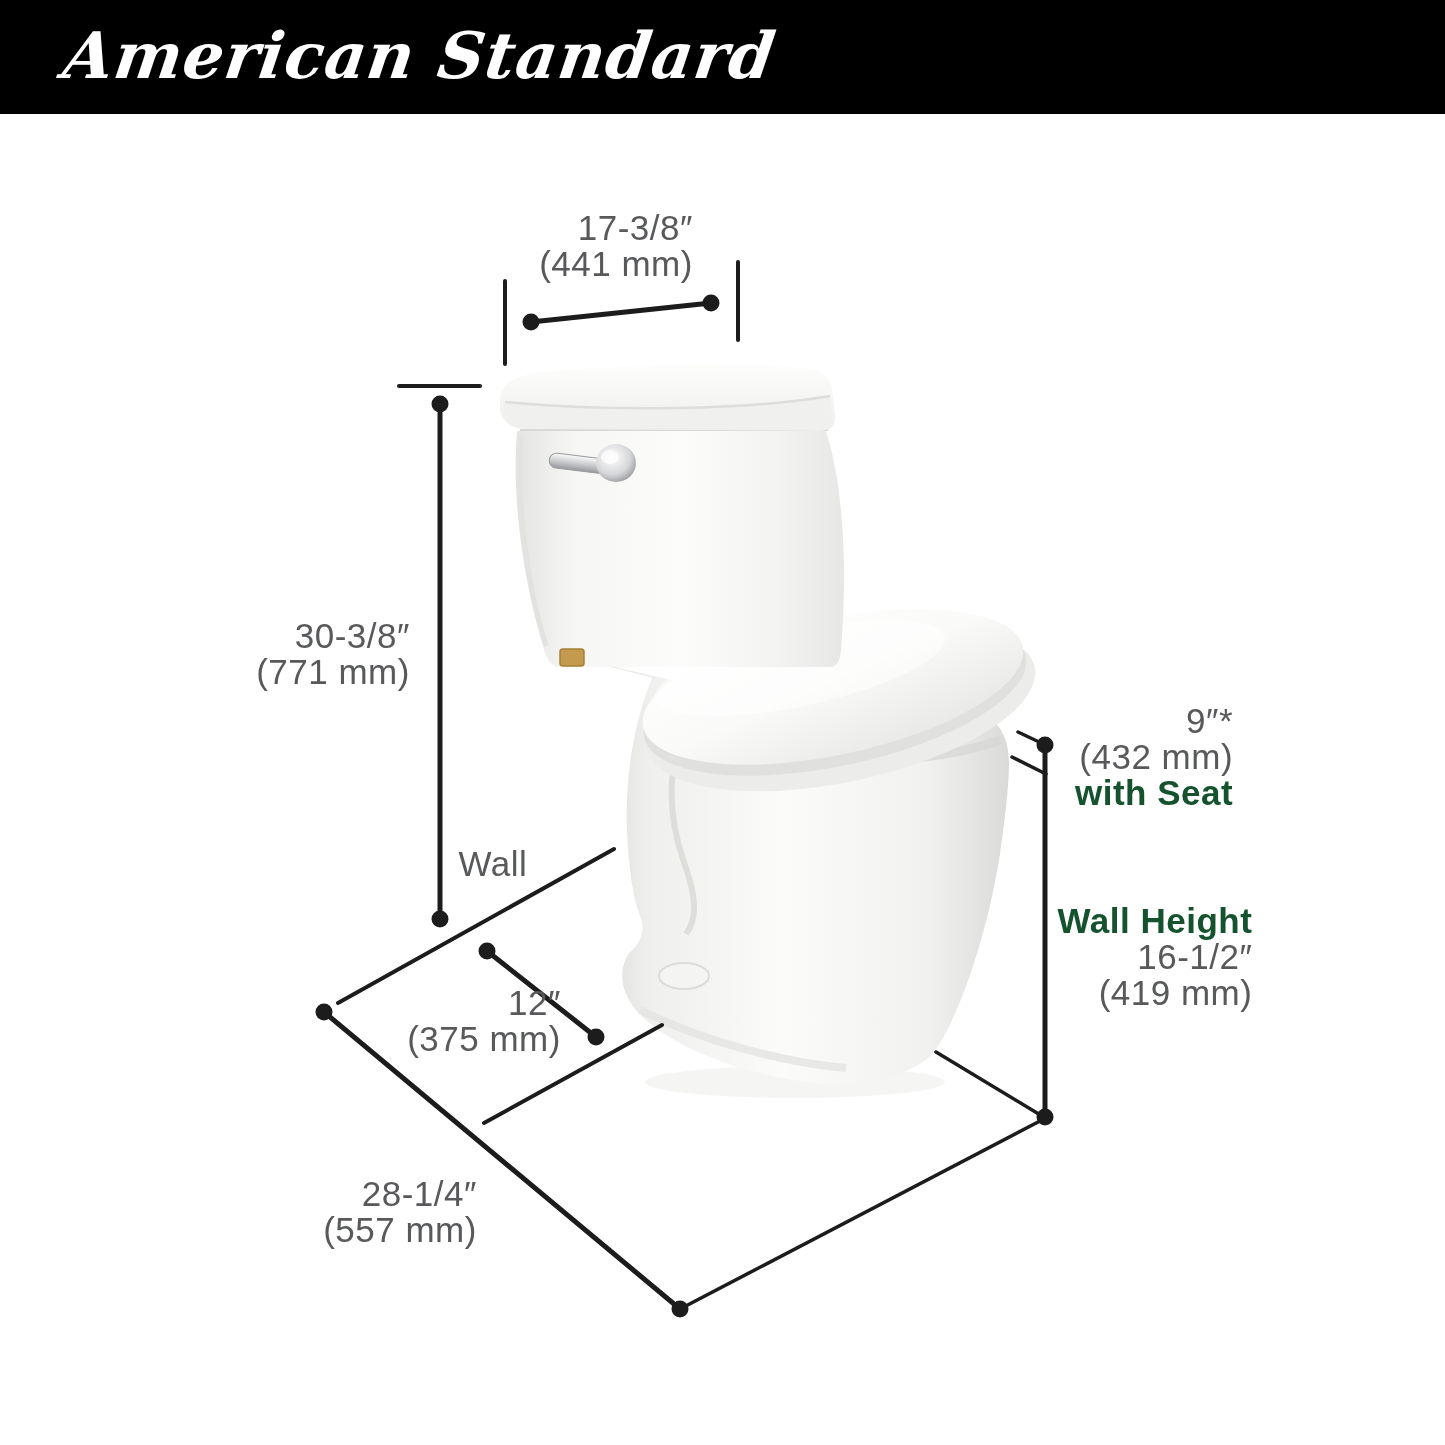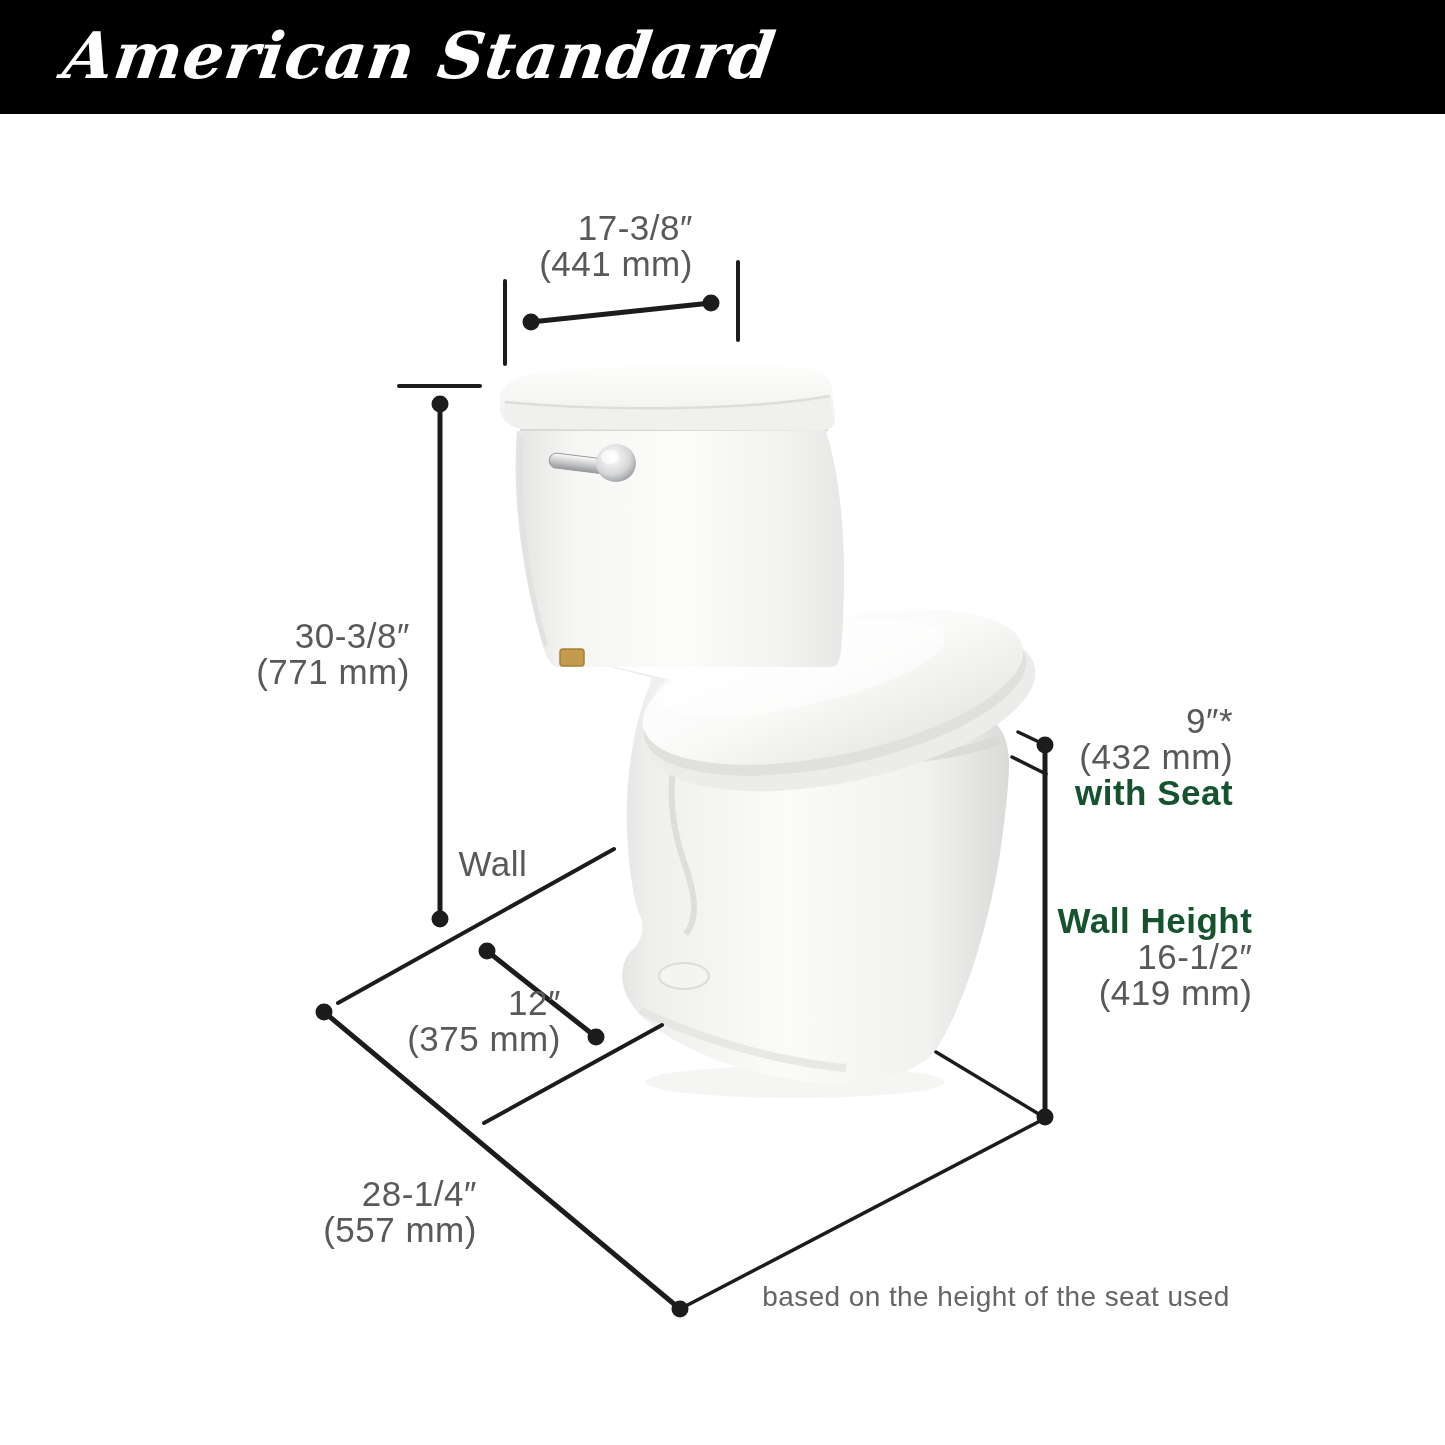--- a/index.html
+++ b/index.html
@@ -178,14 +178,13 @@
   <span class="lbl-line b">with Seat</span>
 </div>
 
 <div class="dim-label" style="left:1155px;top:903px;">
   <span class="lbl-line b">Wall Height</span>
   <span class="lbl-line">16-1/2″</span>
   <span class="lbl-line">(419 mm)</span>
 </div>
 
 <div class="dim-label footnote" style="left:996px;top:1281px;">
-  <span class="lbl-line">based on the height of the seat used</span>
 </div>
 
 </body></html>

